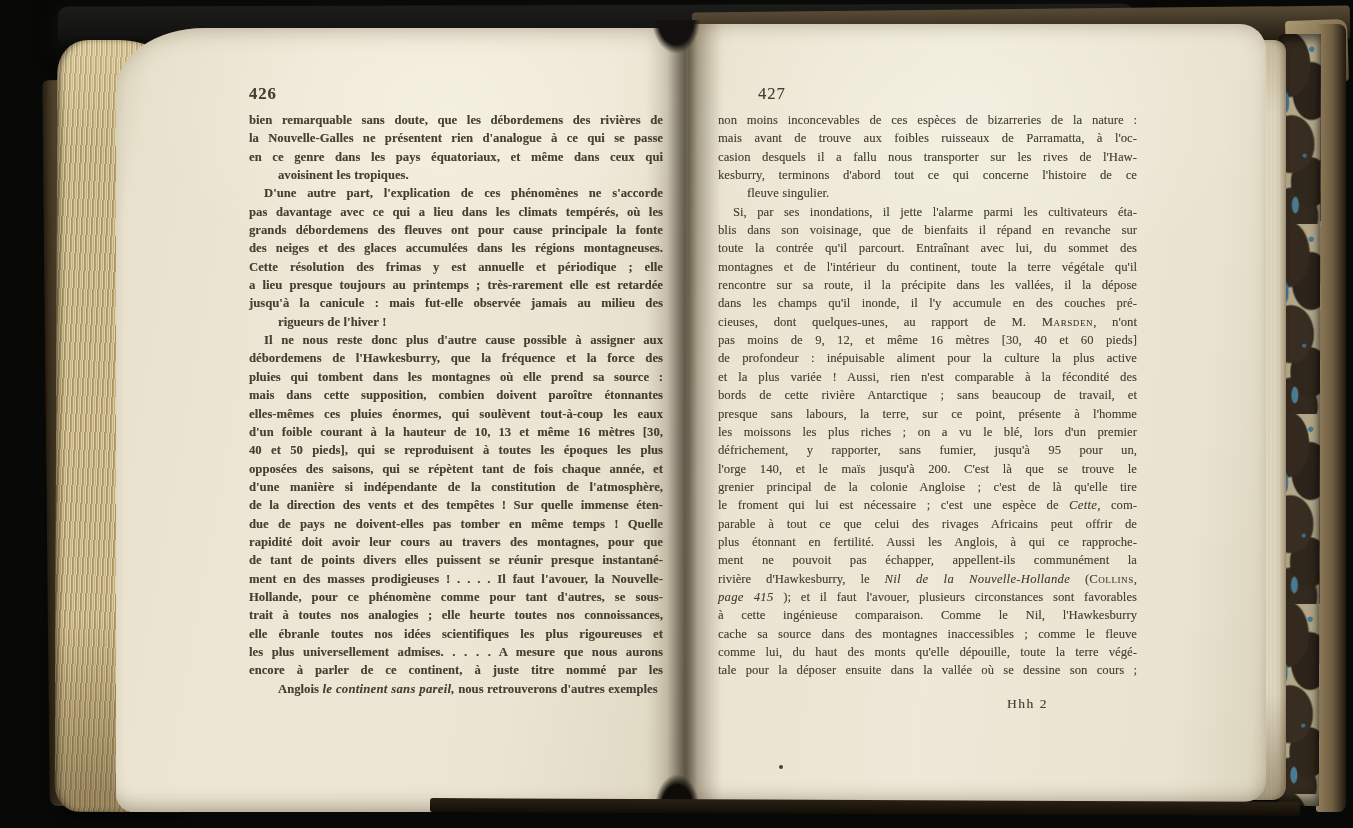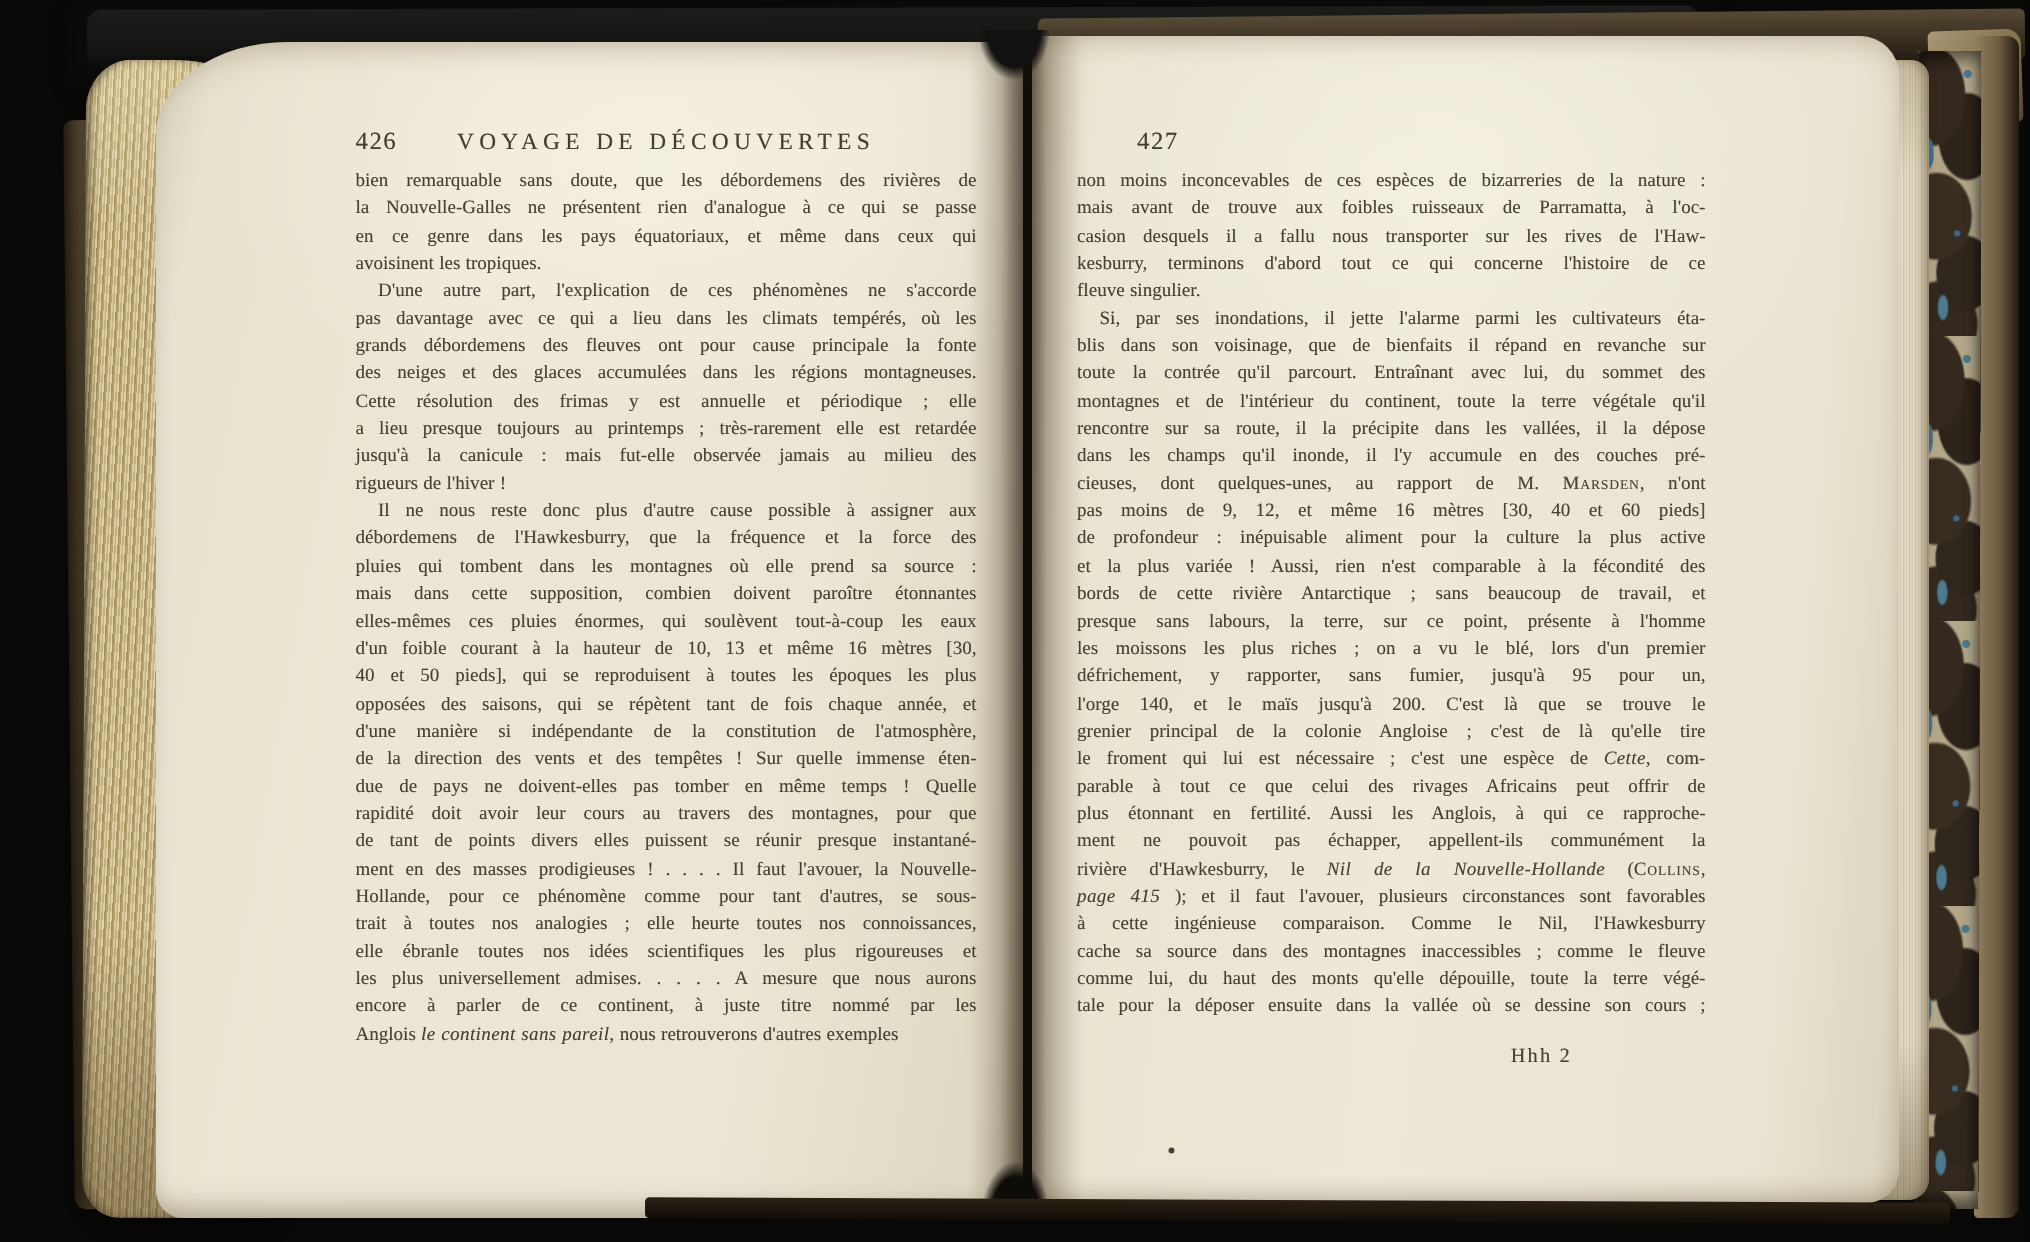--- a/index.html
+++ b/index.html
@@ -54,28 +54,28 @@
     background:
       linear-gradient(175deg, rgba(252,242,202,.28) 0%, rgba(0,0,0,0) 14%, rgba(0,0,0,0) 74%, rgba(80,60,30,.42) 97%),
       repeating-linear-gradient(93deg,#b7a372 0 1px,#d9caa0 1px 2px,#c3b183 2px 3px,#e0d2a8 3px 4px,#a8925f 4px 5px),
       #c7b585;
     border-radius:30px 70px 6px 24px / 34px 52px 6px 28px;
     box-shadow:inset 5px 0 7px -3px rgba(28,20,8,.65), inset -7px 0 9px -4px rgba(60,40,15,.5), 0 6px 10px rgba(0,0,0,.5);
     transform:rotate(.2deg);}
 
   
   .page{position:absolute;}
-  .page-left{left:104px;top:28px;width:578px;height:784px;
+  .page-left{left:116px;top:28px;width:578px;height:784px;
     border-radius:88px 3px 10px 18px / 62px 3px 10px 18px;
     background:
       radial-gradient(ellipse 430px 270px at 58% 10%, rgba(255,252,240,.45), rgba(255,252,240,0) 70%),
       linear-gradient(100deg,#d9d2bb 0%,#e7e1cd 6%,#ece6d4 30%,#ebe5d3 70%,#e0d9c4 94%,#d2cab2 100%);
     box-shadow:inset -22px 0 26px -14px rgba(70,52,28,.5),
                inset 0 -16px 20px -12px rgba(70,52,28,.35),
-               inset 0 18px 20px -14px rgba(120,100,70,.25);}
+               inset 0 18px 20px -14px rgba(120,100,70,.25);font-weight:bold;}
   .page-right{left:688px;top:24px;width:578px;height:778px;
     border-radius:4px 26px 22px 8px;
     background:
       radial-gradient(ellipse 430px 270px at 45% 12%, rgba(255,252,240,.4), rgba(255,252,240,0) 70%),
       linear-gradient(95deg,#d8d1b9 0%,#e9e3d0 7%,#ede8d7 45%,#e9e3d1 85%,#ddd6c0 97%,#cfc7ae 100%);
     box-shadow:inset 20px 0 26px -14px rgba(70,52,28,.5),
                inset 0 -14px 18px -12px rgba(70,52,28,.3),
                inset -8px 14px 18px -12px rgba(120,100,70,.22);}
 
   
@@ -96,21 +96,21 @@
   .textcol-left{left:133px;top:56px;width:414px;}
   .textcol-right{left:30px;top:60px;width:419px;}
   .page-head{display:flex;align-items:baseline;height:19px;color:#433c30;}
   .head-num{font-size:16.5px;letter-spacing:1px;width:40px;}
   .head-num.right{text-align:left;}
   .head-title{flex:1;text-align:center;font-size:15.5px;letter-spacing:3.6px;white-space:nowrap;}
   .head-spacer{width:40px;}
   .lines{margin-top:8px;}
   .line{font-size:12.6px;line-height:18.35px;height:18.35px;white-space:normal;
     text-align:justify;text-align-last:justify;word-spacing:.3px;letter-spacing:.05px;}
-  .line.end{text-align-last:left;}
+  .line.end{text-align-last:left;margin-left:29px;}
   .line.indent{text-indent:15px;}
   .line i{font-style:italic;letter-spacing:.3px;}
   .line .sc{font-variant:small-caps;letter-spacing:.6px;}
   .sig{text-align:left;text-align-last:left;text-indent:69%;font-size:13.5px;
     letter-spacing:1.5px;line-height:18.35px;margin-top:15px;}
 </style>
 </head>
 <body>
 
 <div class="stage">
@@ -124,21 +124,20 @@
   <div class="fore-edge-right"></div>
 
   <div class="board-left"></div>
   <div class="marble-left marble"></div>
   <div class="fore-edge-left"></div>
 
   <div class="page page-left">
     <div class="textcol textcol-left">
       <div class="page-head">
         <span class="head-num">426</span>
-        <span class="head-title">VOYAGE DE DÉCOUVERTES</span>
         <span class="head-spacer"></span>
       </div>
       <div class="lines">
           <div class="line">bien remarquable sans doute, que les débordemens des rivières de</div>
           <div class="line">la Nouvelle-Galles ne présentent rien d'analogue à ce qui se passe</div>
           <div class="line">en ce genre dans les pays équatoriaux, et même dans ceux qui</div>
           <div class="line end">avoisinent les tropiques.</div>
           <div class="line indent">D'une autre part, l'explication de ces phénomènes ne s'accorde</div>
           <div class="line">pas davantage avec ce qui a lieu dans les climats tempérés, où les</div>
           <div class="line">grands débordemens des fleuves ont pour cause principale la fonte</div>

